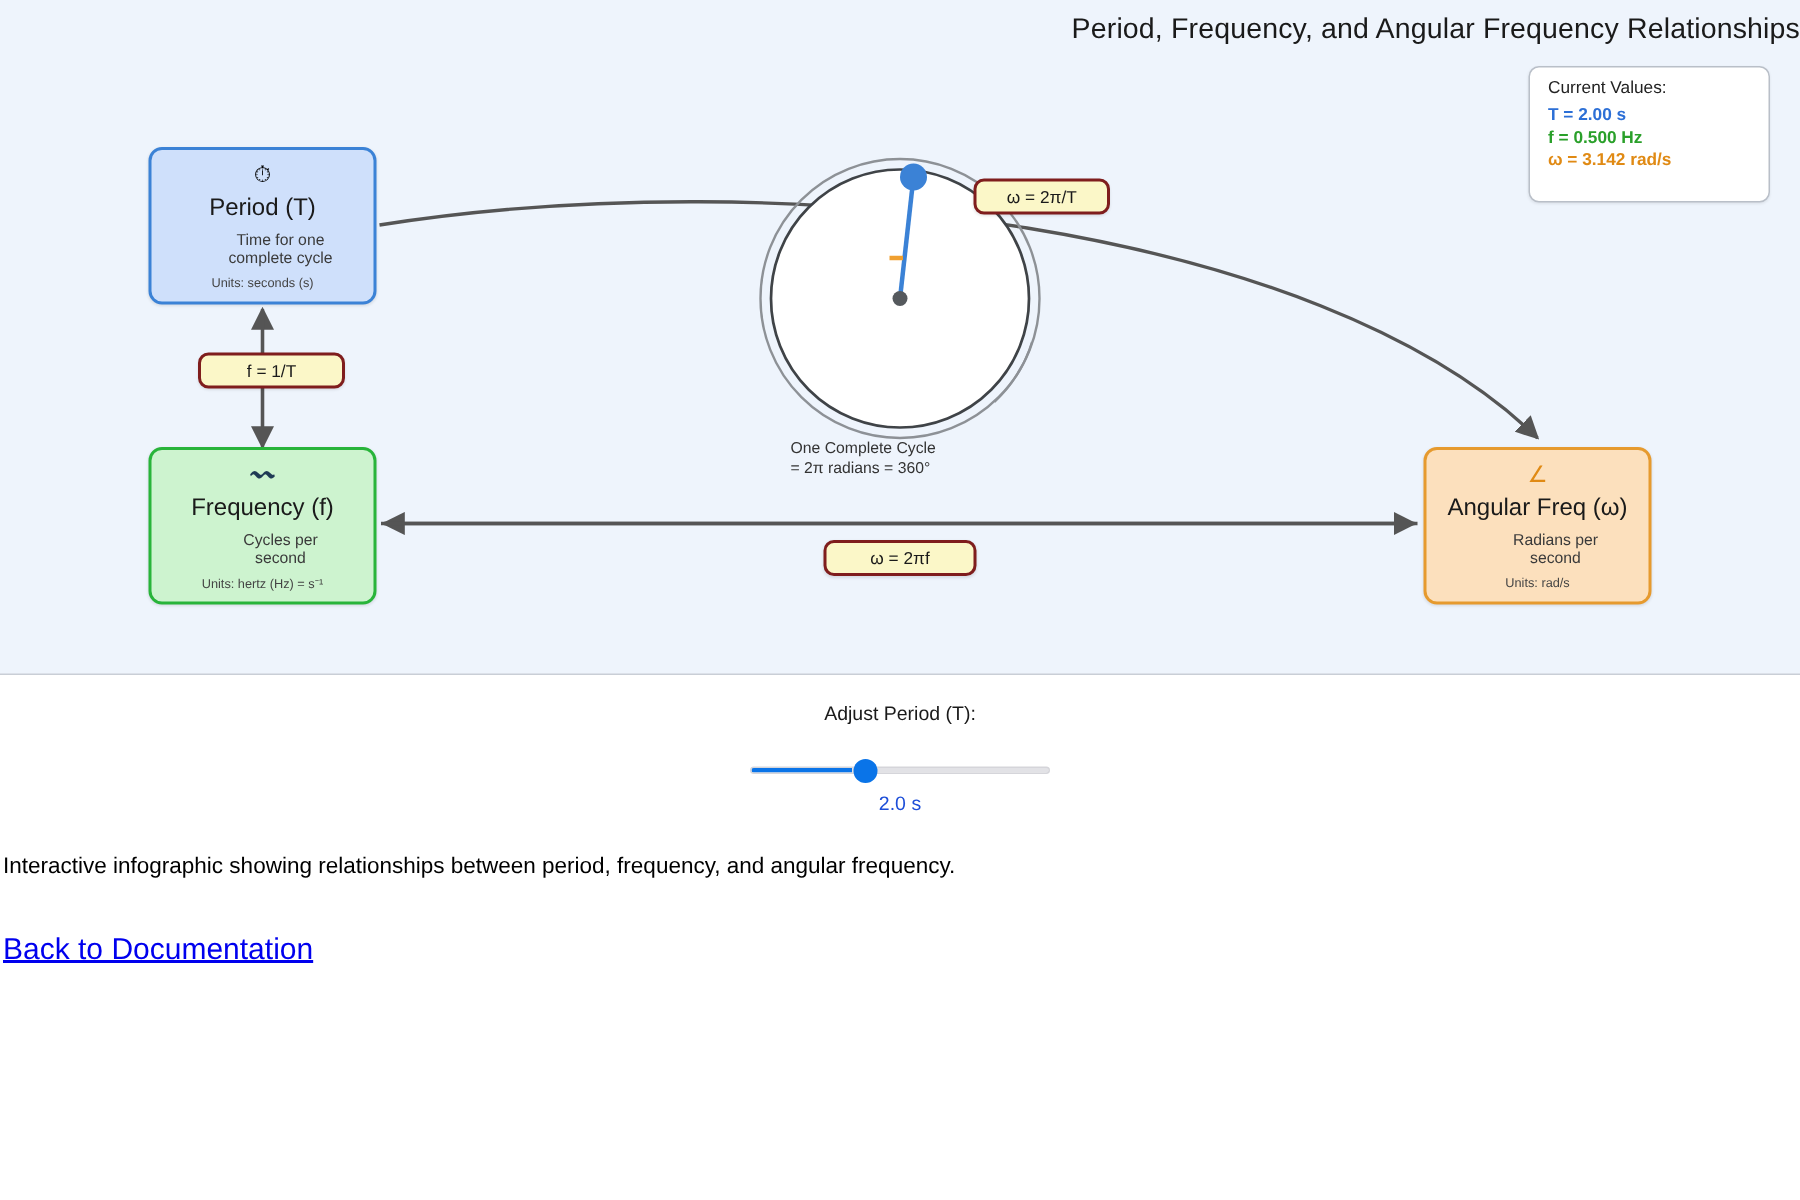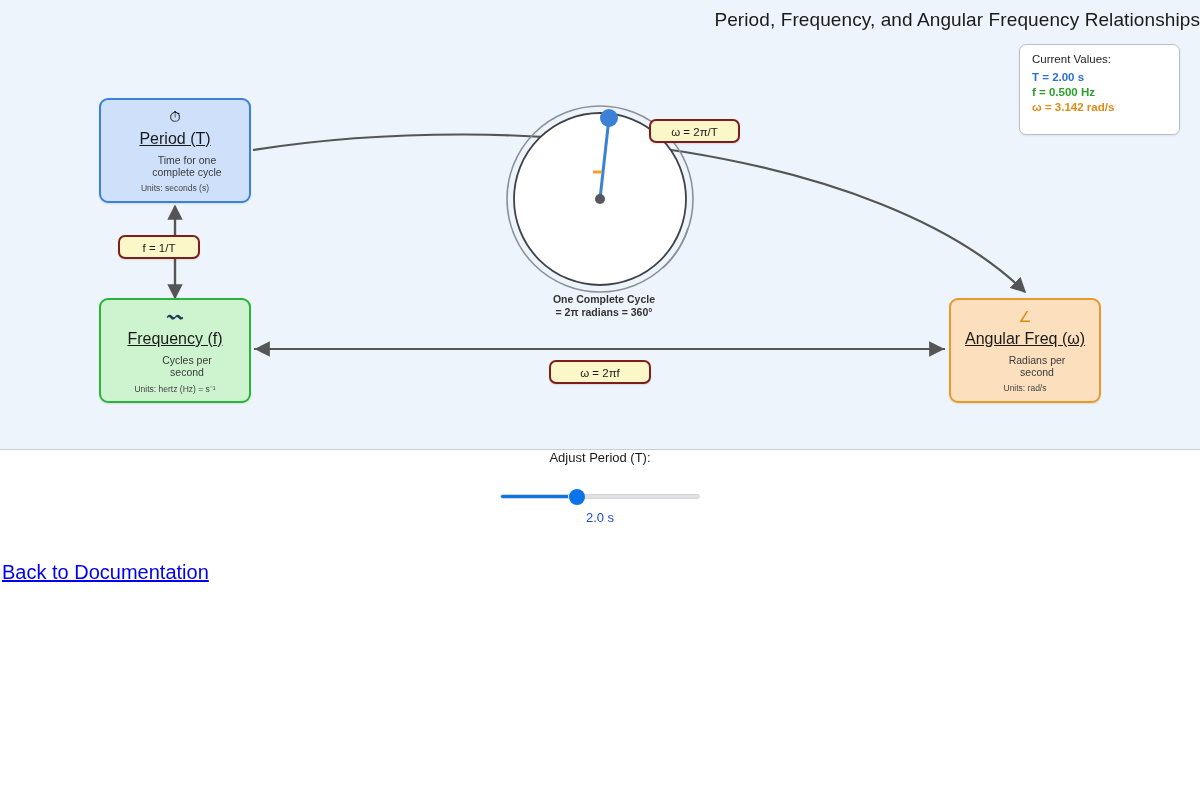--- a/index.html
+++ b/index.html
@@ -31,21 +31,21 @@
   .concept-box {
     position: absolute;
     width: 152px; height: 105px;
     border-radius: 9px;
     border-width: 2px; border-style: solid;
     text-align: center;
     padding-top: 8px;
     box-shadow: 0 1px 2px rgba(0,0,0,.10);
   }
   .concept-icon { font-size: 15px; line-height: 18px; display:block; height:18px; }
-  .concept-title { font-size: 16px; color:#1a1a1a; line-height: 22px; margin-top: 2px; text-decoration: underline;}
+  .concept-title { font-size: 16px; color:#1a1a1a; line-height: 22px; margin-top: 2px;}
   .concept-desc { font-size: 10.5px; color:#3a3a3a; line-height: 12px; margin-top: 4px; margin-left: 24px; }
   .concept-units { font-size: 8.5px; color:#444; margin-top: 5px; }
 
   #box-period   { left: 99px; top: 98px;  background:#cfe0fb; border-color:#3b82d6; }
   #box-frequency{ left: 99px; top: 298px; background:#cdf3cf; border-color:#28b43a; }
   #box-angular  { left: 949px; top: 298px; background:#fce0bd; border-color:#e69a2e; }
   #box-angular .concept-icon { color:#e08a14; }
   #box-frequency .concept-icon { color: #1f3a55; font-size: 16px; }
 
   
@@ -54,21 +54,21 @@
     background: #fbf7c8;
     border: 2px solid #7f1d1d;
     border-radius: 7px;
     font-size: 11.5px;
     color: #1a1a1a;
     text-align: center;
     line-height: 22px;
     height: 24px;
     box-shadow: 0 1px 2px rgba(0,0,0,.10);
   }
-  #pill-f-eq-1-over-t { left: 118px; top: 235px; width: 82px; }
+  #pill-f-eq-1-over-t { left: 132px; top: 235px; width: 98px; }
   #pill-omega-2pi-f   { left: 549px; top: 360px; width: 102px; }
   #pill-omega-2pi-t   { left: 649px; top: 119px; width: 91px; }
 
   
   #current-values {
     position: absolute;
     left: 1019px; top: 44px;
     width: 161px; height: 91px;
     background: #ffffff;
     border: 1px solid #b9bfc8;
@@ -78,35 +78,34 @@
   }
   #current-values .cv-head { font-size: 11.5px; color:#222; margin-bottom: 5px; }
   #current-values .cv-row { font-size: 11.5px; line-height: 15px; font-weight: bold; }
   .cv-T { color:#2c6fd6; }
   .cv-f { color:#2aa02a; }
   .cv-w { color:#e08a14; }
 
   
   #cycle-caption {
     position: absolute;
-    left: 504px; top: 293px; width: 200px;
-    text-align: center;
+    left: 527px; top: 293px; width: 200px;
     font-size: 10.5px;
     color: #333;
     line-height: 13px;
-    font-weight: bold;
   }
 
   
   #diagram-svg { position:absolute; left:0; top:0; width:1200px; height:450px; }
 
   
   #controls {
     position: relative;
     width: 1200px;
+    padding-top: 18px;
     text-align: center;
     background: #fff;
   }
   #slider-label { font-size: 13px; color:#1a1a1a; }
   #slider-row { margin-top: 22px; height: 18px; position: relative; }
   #period-slider {
     -webkit-appearance: none; appearance: none;
     width: 200px; height: 5px;
     border-radius: 3px;
     background: linear-gradient(to right, #0a74e8 0%, #0a74e8 34%, #e2e2e6 34%, #e2e2e6 100%);
@@ -222,14 +221,15 @@
 
 <div id="controls">
   <div id="slider-label">Adjust Period (T):</div>
   <div id="slider-row">
     <input type="range" id="period-slider" value="2" min="0.2" max="5.0" step="0.1" style="">
   </div>
   <div id="slider-value">2.0 s</div>
 </div>
 
 <div id="footer">
+  <div id="caption-text">Interactive infographic showing relationships between period, frequency, and angular frequency.</div>
   <a id="back-link">Back to Documentation</a>
 </div>
 
 </body></html>

